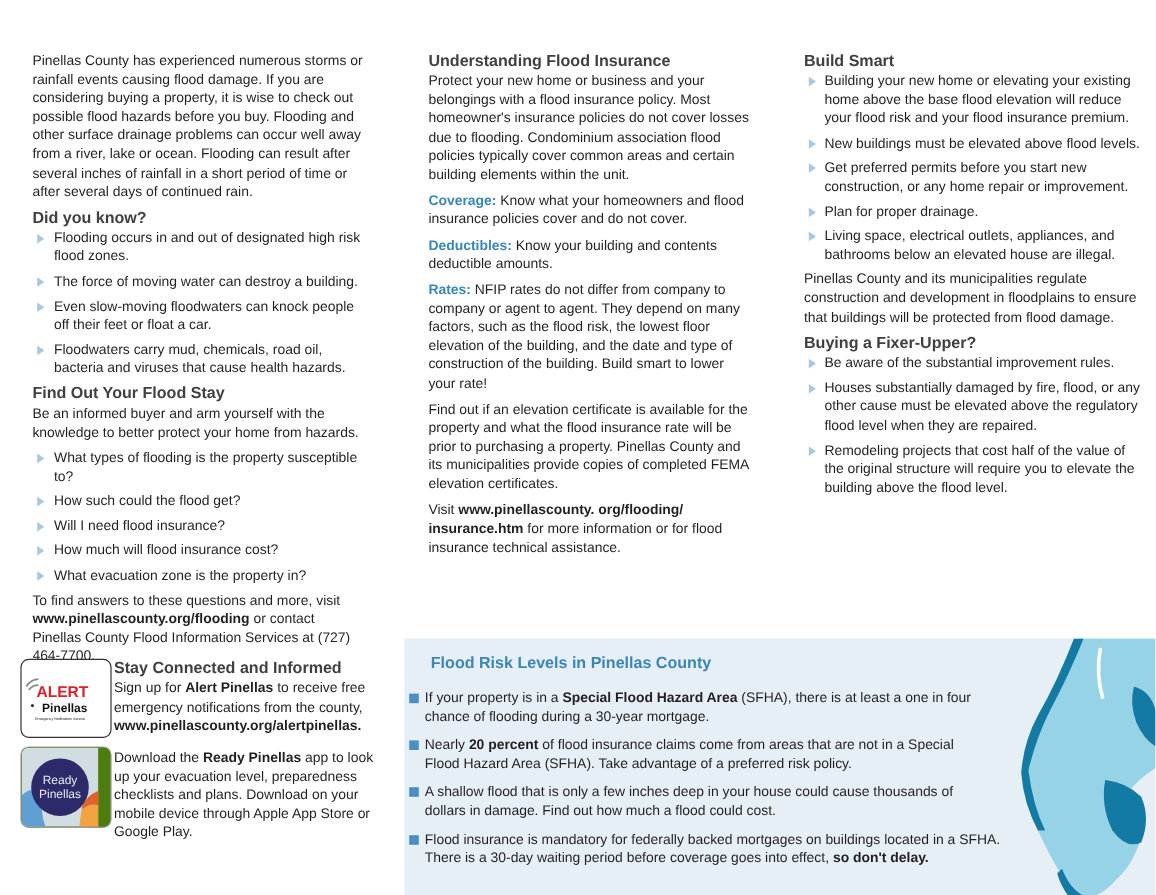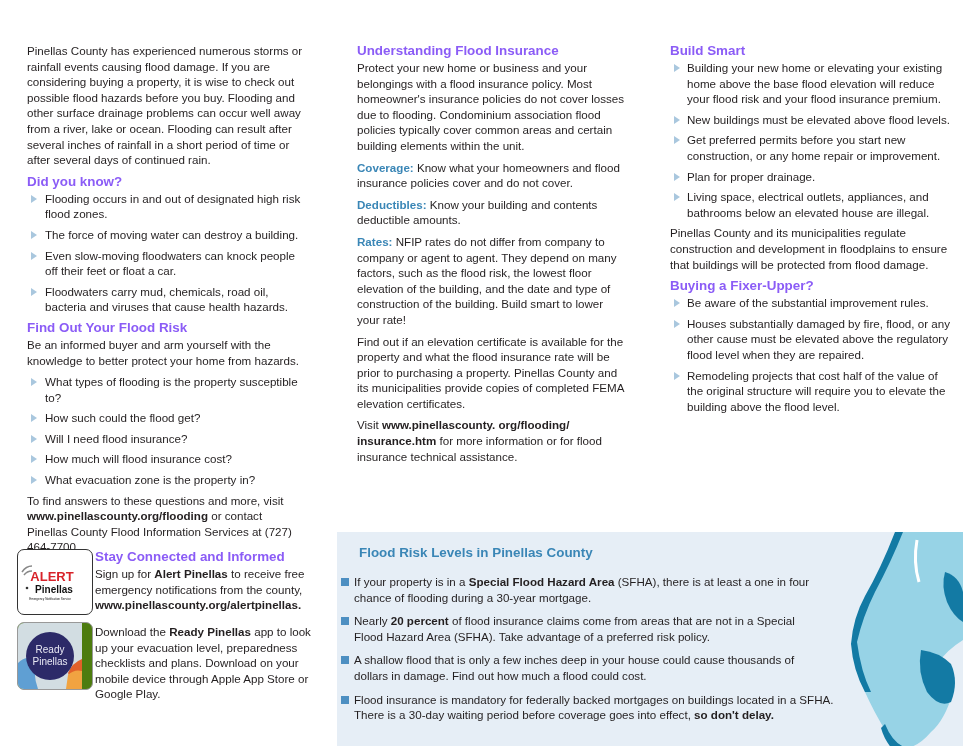--- a/index.html
+++ b/index.html
@@ -8,21 +8,21 @@
     background: #ffffff; color: #231f20;
     font-family: "Liberation Sans", "DejaVu Sans", sans-serif;
     font-size: 11.6px; line-height: 15.6px;
   }
   .col { position: absolute; }
   #col1 { left: 27px; top: 43px; width: 278px; }
   #col2 { left: 357px; top: 43px; width: 270px; }
   #col3 { left: 670px; top: 43px; width: 280px; }
   p { margin: 0 0 6px 0; }
   h2 {
-    margin: 0 0 1px 0; color: #8b5cf6; font-weight: bold;
+    margin: 0 0 1px 0; color: #404040; font-weight: bold;
     font-size: 13.4px; line-height: 16px;
   }
   .lbl { color: #3a86b6; font-weight: bold; }
   b { font-weight: bold; }
   ul.tri { list-style: none; margin: 0 0 4px 0; padding: 0 0 0 18px; }
   ul.tri li { position: relative; margin: 0 0 5px 0; }
   ul.tri li .mk {
     position: absolute; left: -14px; top: 4px; width: 0; height: 0;
     border-top: 4px solid transparent; border-bottom: 4px solid transparent;
     border-left: 6px solid #a9c7de;
@@ -72,21 +72,21 @@
   <p>Pinellas County has experienced numerous storms or rainfall events causing flood damage. If you are considering buying a property, it is wise to check out possible flood hazards before you buy. Flooding and other surface drainage problems can occur well away from a river, lake or ocean. Flooding can result after several inches of rainfall in a short period of time or after several days of continued rain.</p>
 
   <h2>Did you know?</h2>
   <ul class="tri">
     <li><span class="mk"></span><span>Flooding occurs in and out of designated high risk flood zones.</span></li>
     <li><span class="mk"></span><span>The force of moving water can destroy a building.</span></li>
     <li><span class="mk"></span><span>Even slow-moving floodwaters can knock people off their feet or float a car.</span></li>
     <li><span class="mk"></span><span>Floodwaters carry mud, chemicals, road oil, bacteria and viruses that cause health hazards.</span></li>
   </ul>
 
-  <h2>Find Out Your Flood Risk</h2>
+  <h2>Find Out Your Flood Stay</h2>
   <p>Be an informed buyer and arm yourself with the knowledge to better protect your home from hazards.</p>
   <ul class="tri">
     <li><span class="mk"></span><span>What types of flooding is the property susceptible to?</span></li>
     <li><span class="mk"></span><span>How such could the flood get?</span></li>
     <li><span class="mk"></span><span>Will I need flood insurance?</span></li>
     <li><span class="mk"></span><span>How much will flood insurance cost?</span></li>
     <li><span class="mk"></span><span>What evacuation zone is the property in?</span></li>
   </ul>
   <p><span>To find answers to these questions and more, visit </span><b>www.pinellascounty.org/flooding</b><span> or contact Pinellas County Flood Information Services at (727) 464-7700.</span></p>
 </div>

